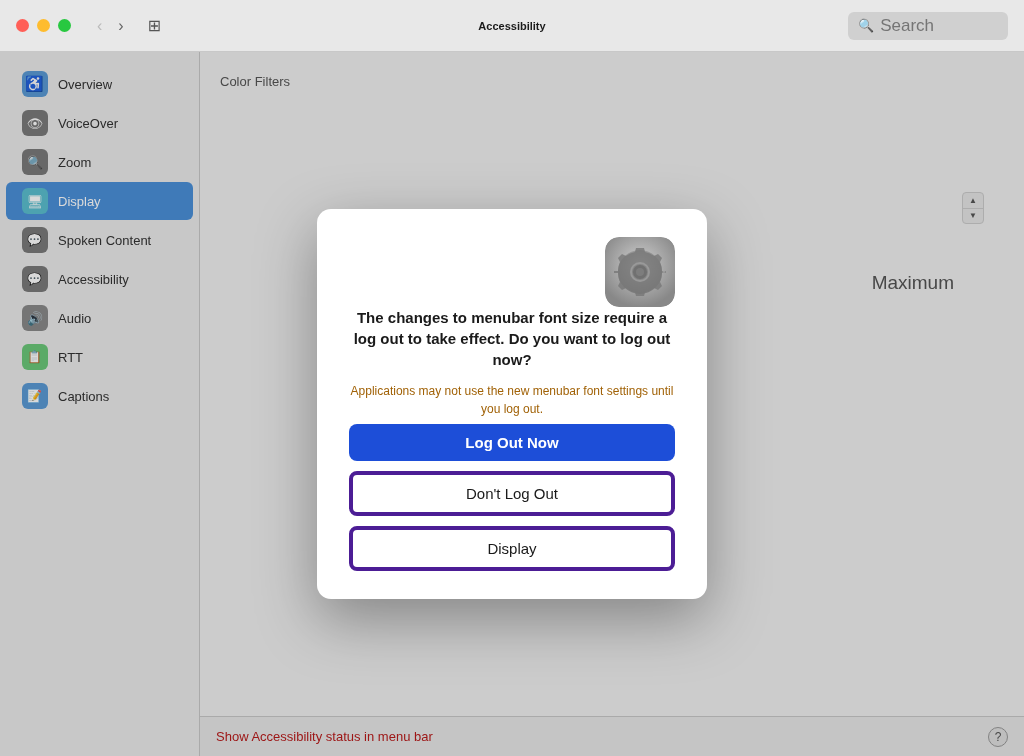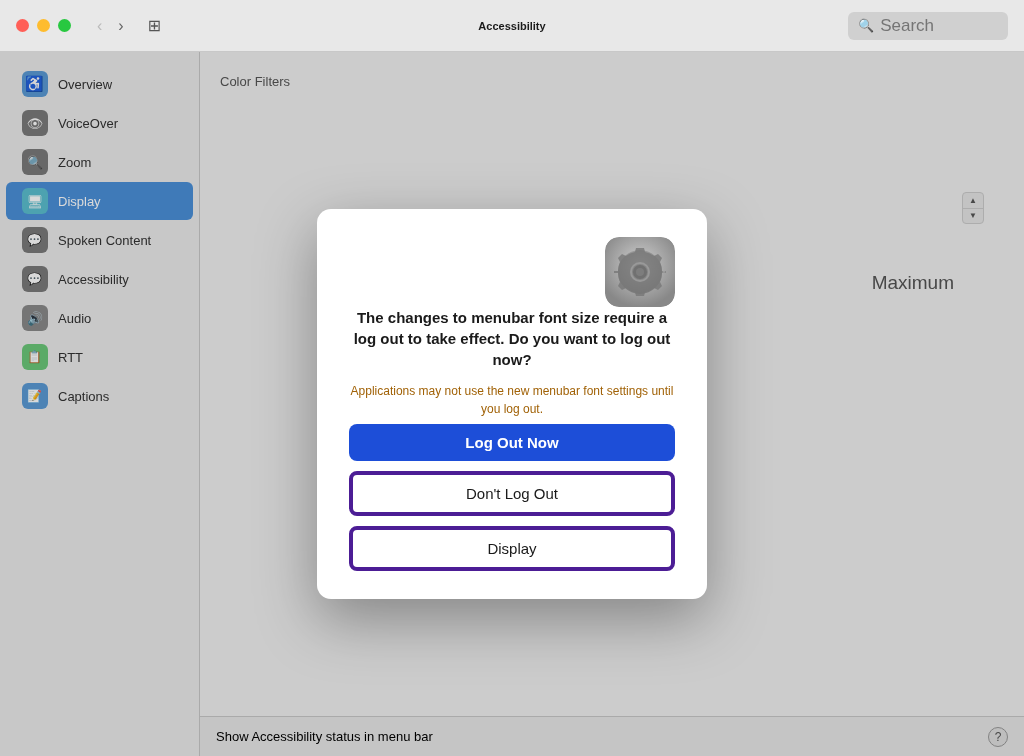--- a/index.html
+++ b/index.html
@@ -221,21 +221,21 @@
       height: 40px;
       background: #e8e8e8;
       border-top: 1px solid #c8c8c8;
       display: flex;
       align-items: center;
       padding: 0 16px;
     }
 
     .bottom-text {
       font-size: 13px;
-      color: #000000;
+      color: #b91c1c;
     }
 
     .help-btn {
       margin-left: auto;
       width: 20px;
       height: 20px;
       border-radius: 50%;
       border: 1px solid #999;
       background: #e0e0e0;
       display: flex;

